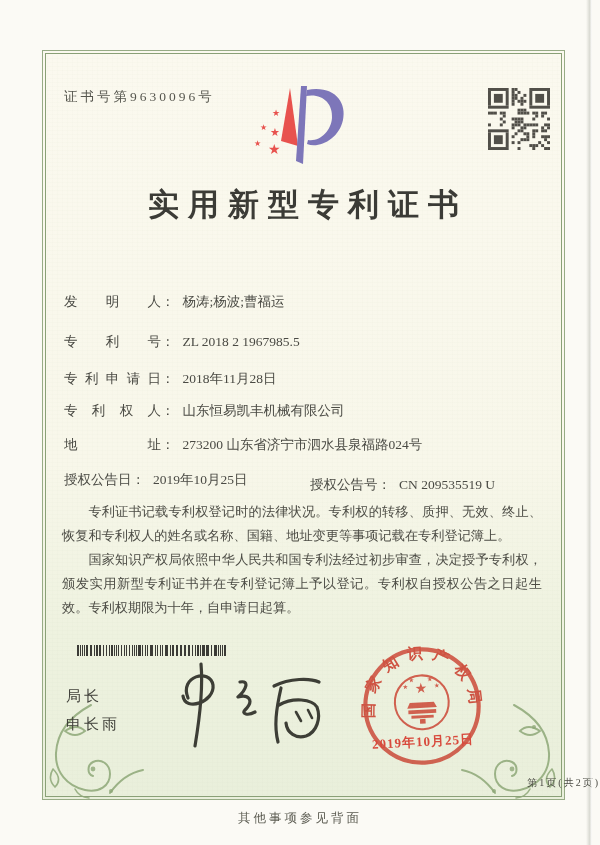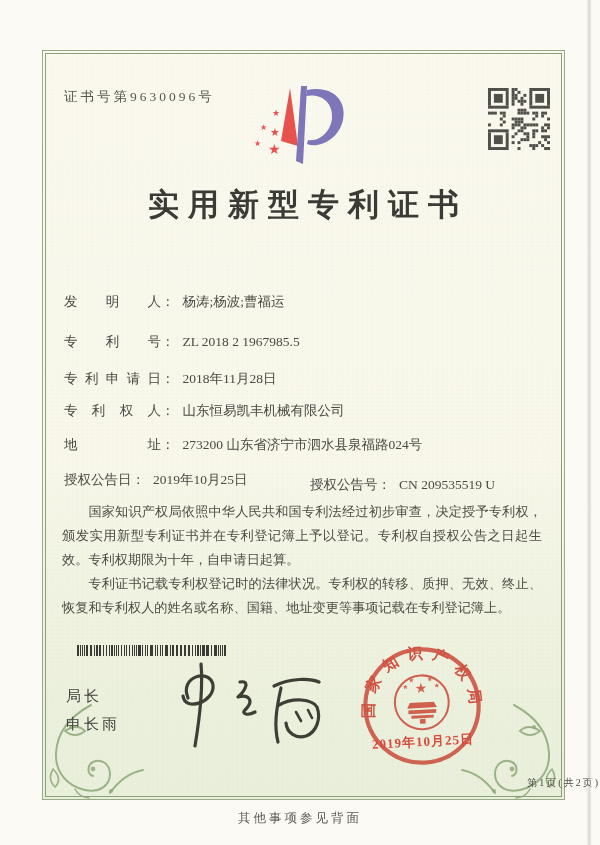--- a/index.html
+++ b/index.html
@@ -246,22 +246,22 @@
   </div>
 
   <div class="frow" style="top:471px">
     <span>授权公告日</span><span class="fcolon">：</span><span>2019年10月25日</span>
     <span class="grant-right">
       <span>授权公告号</span><span class="fcolon">：</span><span>CN 209535519 U</span>
     </span>
   </div>
 
   <div class="paras">
+    <p>专利证书记载专利权登记时的法律状况。专利权的转移、质押、无效、终止、恢复和专利权人的姓名或名称、国籍、地址变更等事项记载在专利登记簿上。</p>
     <p>国家知识产权局依照中华人民共和国专利法经过初步审查，决定授予专利权，颁发实用新型专利证书并在专利登记簿上予以登记。专利权自授权公告之日起生效。专利权期限为十年，自申请日起算。</p>
-    <p>专利证书记载专利权登记时的法律状况。专利权的转移、质押、无效、终止、恢复和专利权人的姓名或名称、国籍、地址变更等事项记载在专利登记簿上。</p>
   </div>
 
   <svg class="barcode" width="150" height="11" viewBox="0 0 150 11" id="barcode-svg">
       <rect x="0" y="0" width="2" height="11" fill="#3b3b36"></rect>
       <rect x="3" y="0" width="1" height="11" fill="#3b3b36"></rect>
       <rect x="5" y="0" width="1" height="11" fill="#3b3b36"></rect>
       <rect x="7" y="0" width="1" height="11" fill="#3b3b36"></rect>
       <rect x="9" y="0" width="2" height="11" fill="#3b3b36"></rect>
       <rect x="13" y="0" width="2" height="11" fill="#3b3b36"></rect>
       <rect x="17" y="0" width="1" height="11" fill="#3b3b36"></rect>

